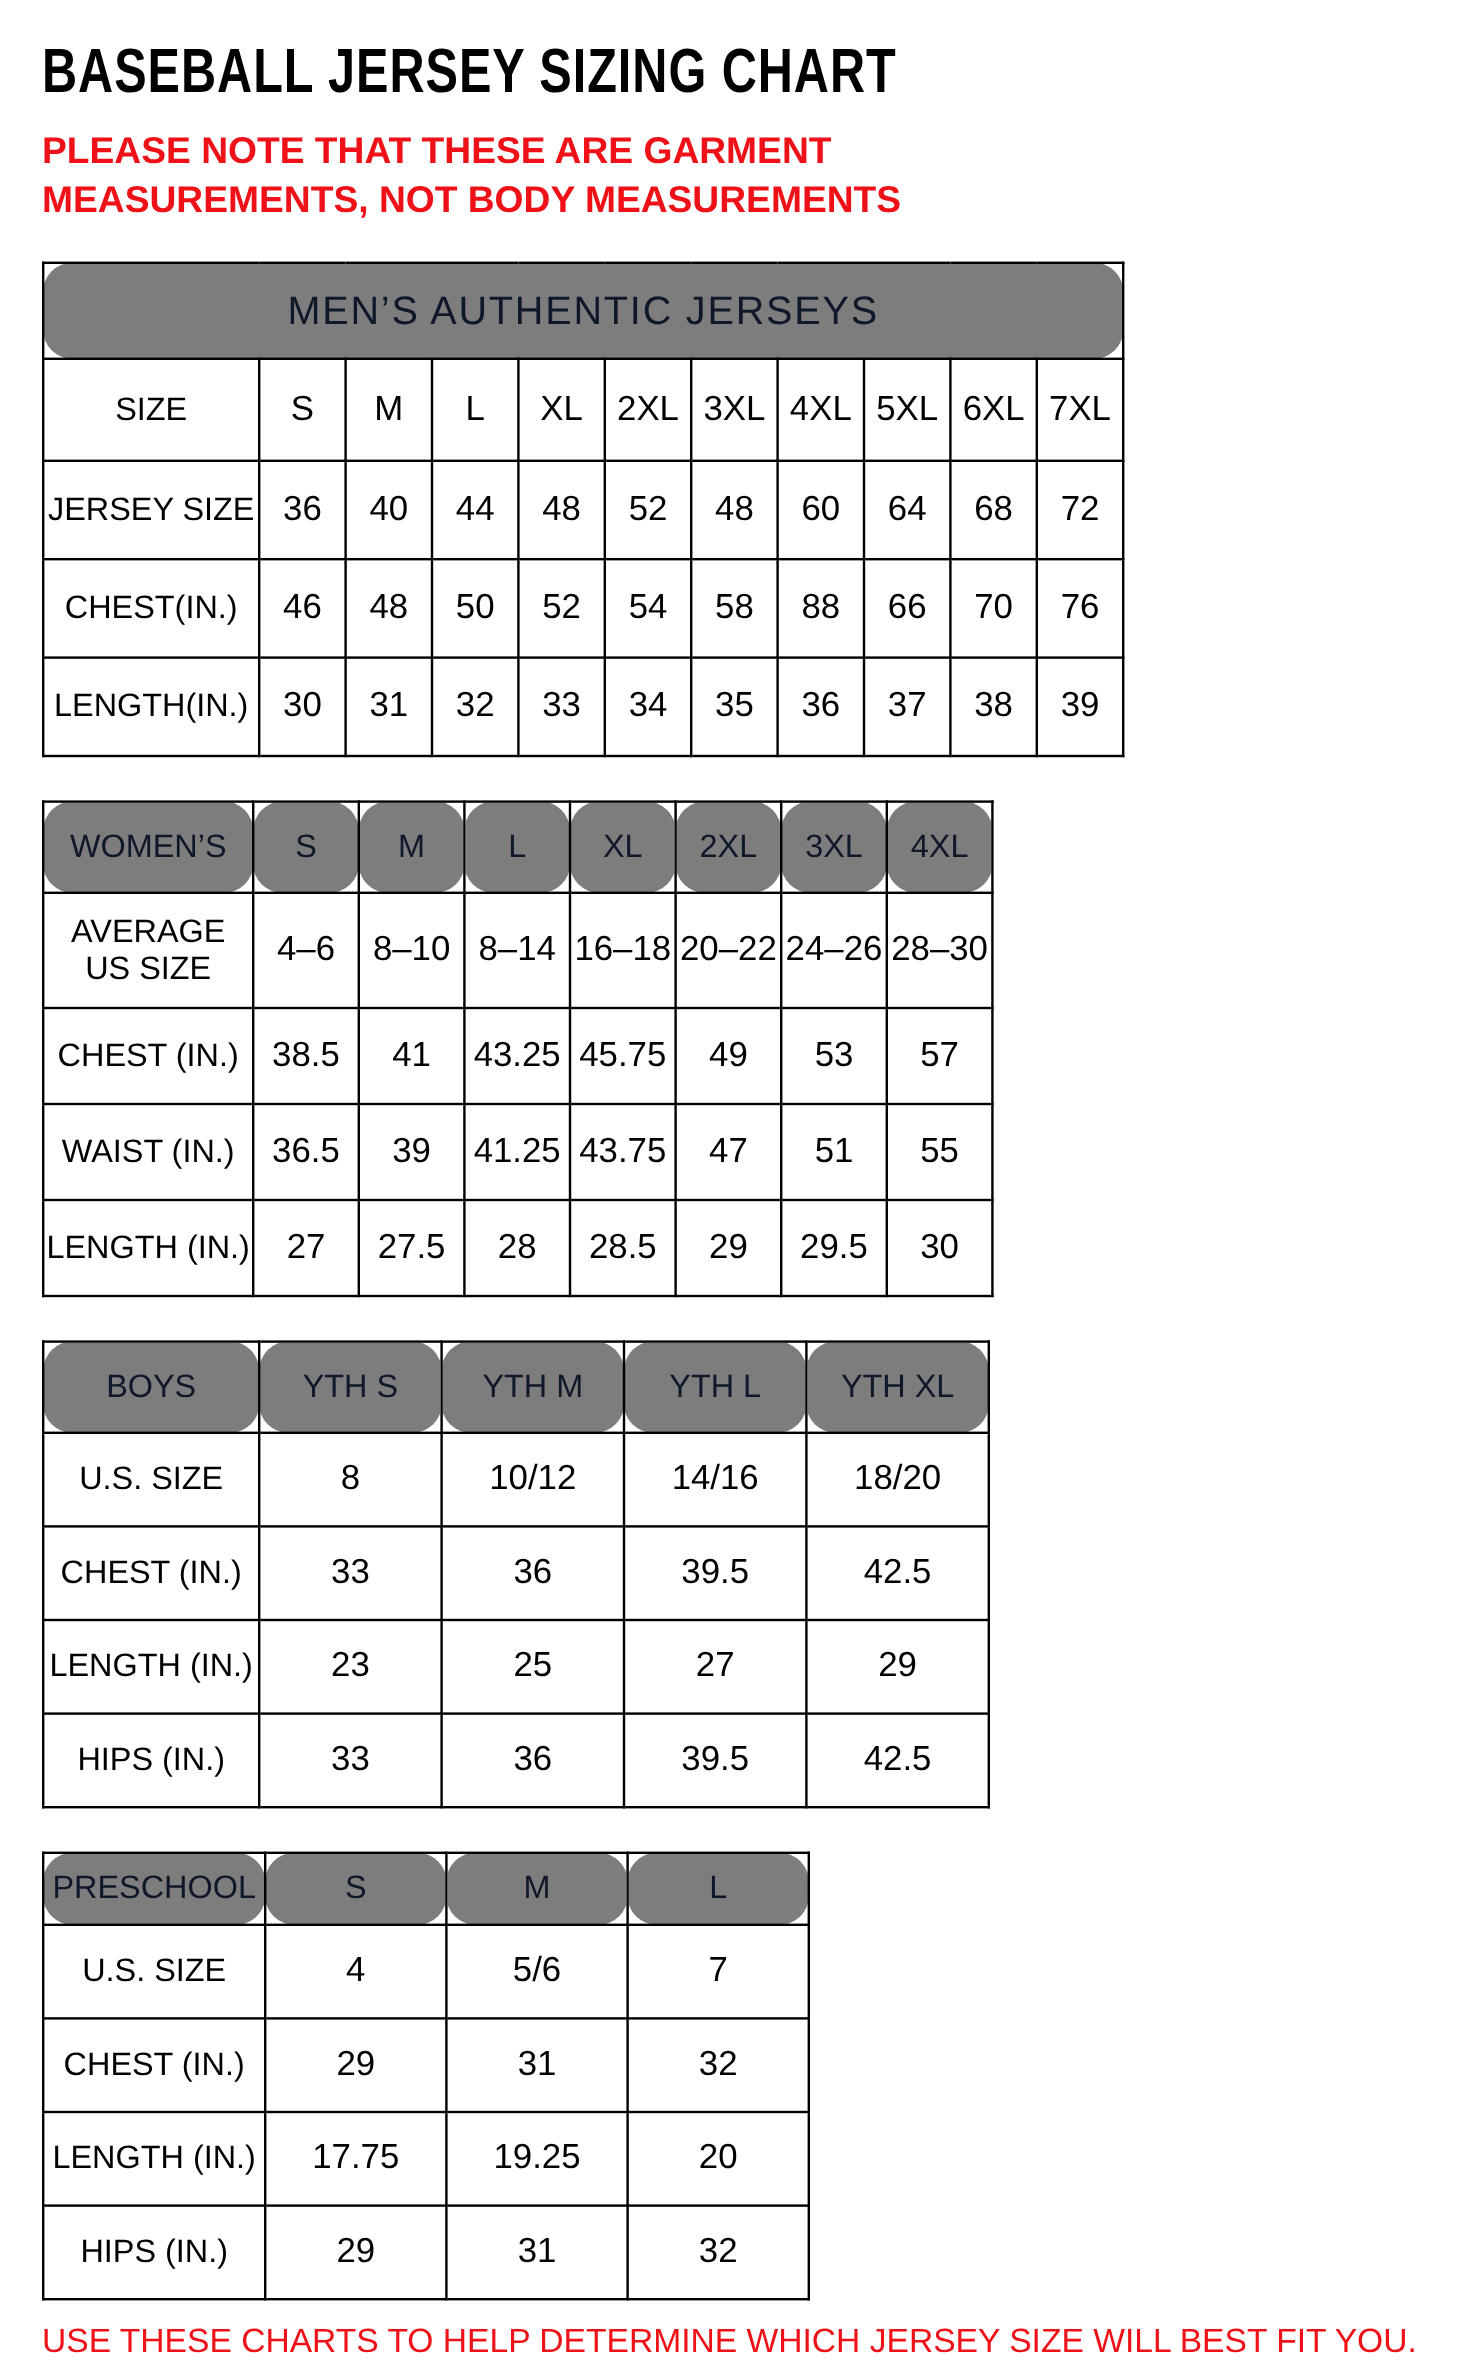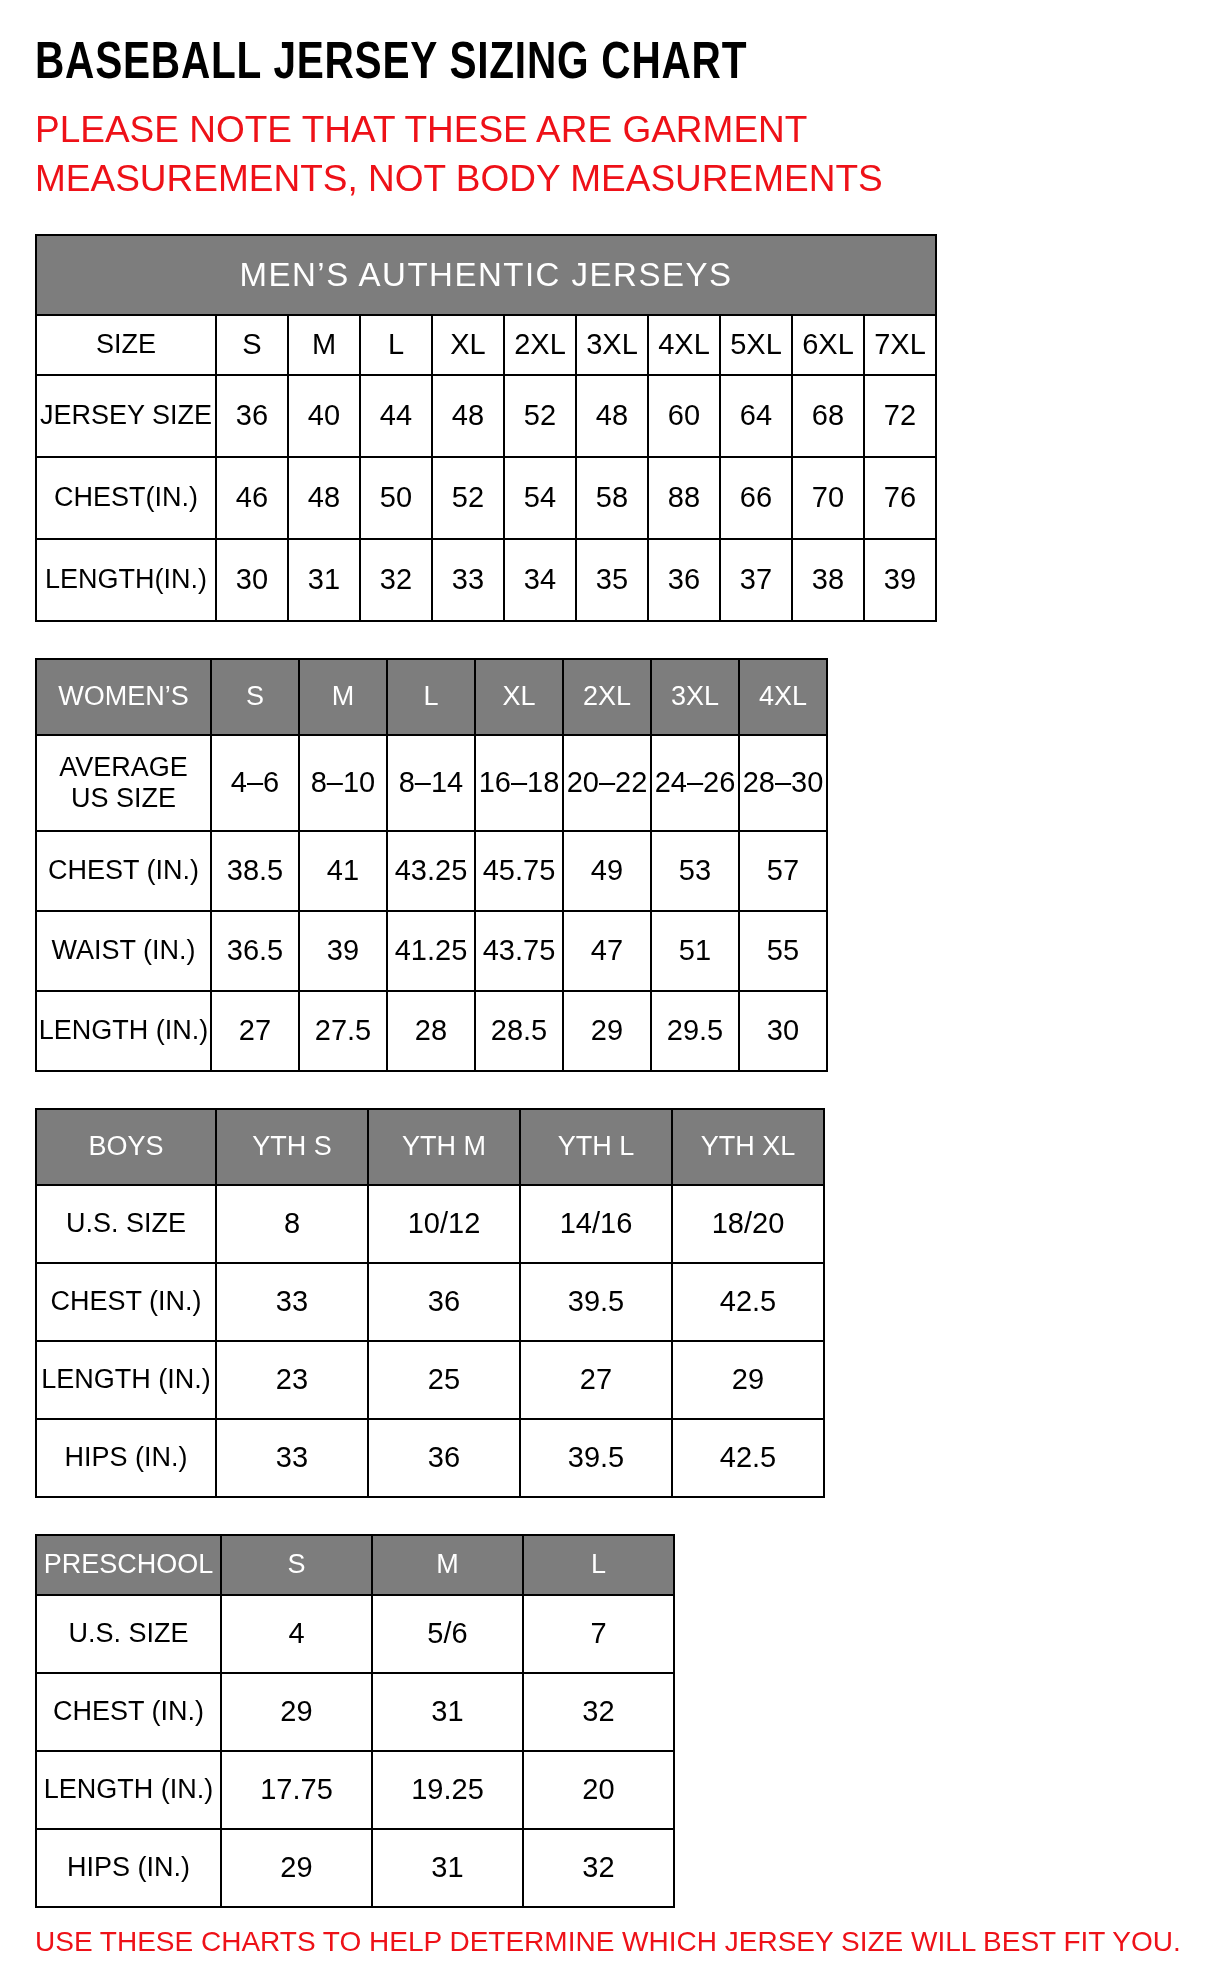--- a/index.html
+++ b/index.html
@@ -9,30 +9,30 @@
     width:1220px;min-height:1974px;background:#ffffff;color:#000;
     font-family:"Liberation Sans", sans-serif;overflow-x:hidden;
   }
   .page{padding:24px 37px 0 35px;}
   .title{
     font-size:52px;font-weight:900;letter-spacing:1px;margin:6px 0 0 0;
     transform:scaleX(0.78);transform-origin:0 50%;white-space:nowrap;
     font-family:"Liberation Sans", sans-serif;
   }
   .note{
-    color:var(--red);font-size:37px;line-height:1.32;max-width:910px;
-    margin:16px 0 0 0;font-weight:400;
+    color:var(--red);font-size:31px;line-height:1.32;max-width:910px;
+    margin:16px 0 0 0;font-weight:700;
   }
   table.tbl{border-collapse:collapse;table-layout:fixed;}
   .tbl td{
     border:2px solid #000;text-align:center;vertical-align:middle;
     font-size:29px;padding:0;overflow:hidden;
   }
   .tbl .lbl{font-size:27px;white-space:pre-line;}
-  .tbl .gray{background:var(--header_gray);color:#ffffff;font-size:27px;}
+  .tbl .gray{background:var(--header_gray);color:#0f172a;font-size:27px;border-radius:24px;}
   .tbl .tbl-title{font-size:33px;letter-spacing:1.5px;}
   .m-t1{margin-top:30px;}
   .m-t{margin-top:36px;}
   .footer{
     color:var(--red);font-size:28px;margin:18px 0 16px 0;white-space:nowrap;
     font-weight:500;
   }
 </style>
 </head>
 <body>
@@ -45,21 +45,21 @@
 
   <table class="tbl m-t1">
     <colgroup>
       <col style="width:180px">
       <col span="10" style="width:72px">
     </colgroup>
     <tbody>
       <tr style="height:80px">
         <td colspan="11" class="gray tbl-title">MEN’S AUTHENTIC JERSEYS</td>
       </tr>
-      <tr style="height:60px">
+      <tr style="height:85px">
         <td class="lbl">SIZE</td>
         <td>S</td>
         <td>M</td>
         <td>L</td>
         <td>XL</td>
         <td>2XL</td>
         <td>3XL</td>
         <td>4XL</td>
         <td>5XL</td>
         <td>6XL</td>

